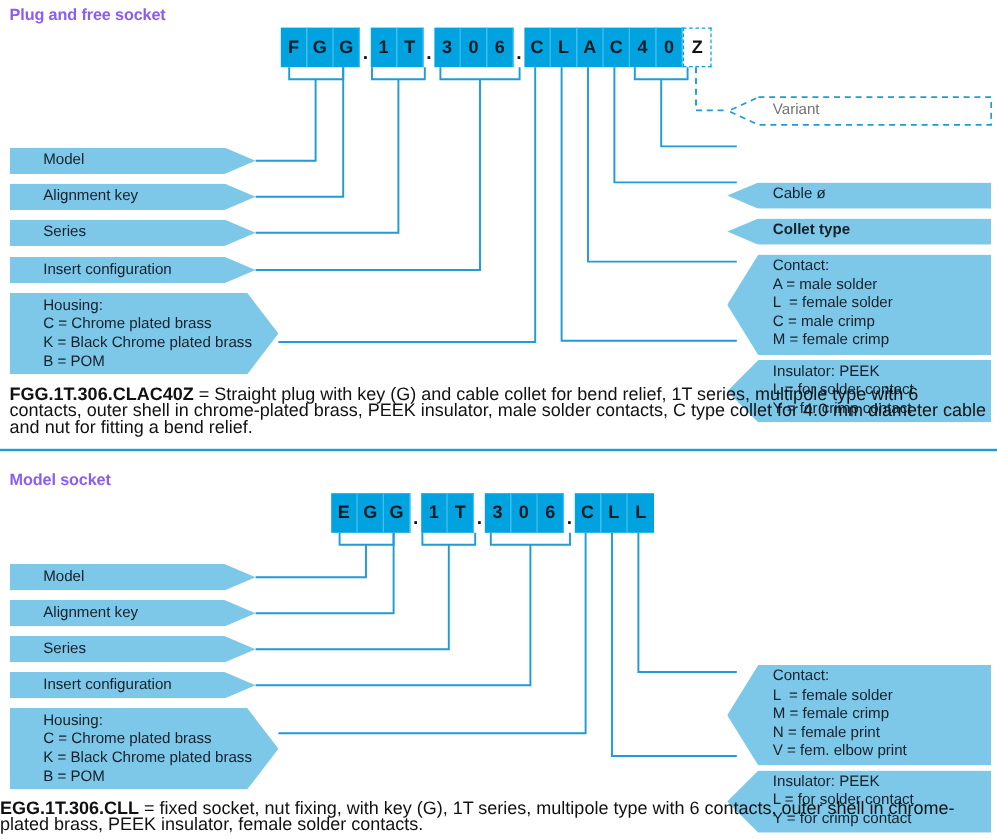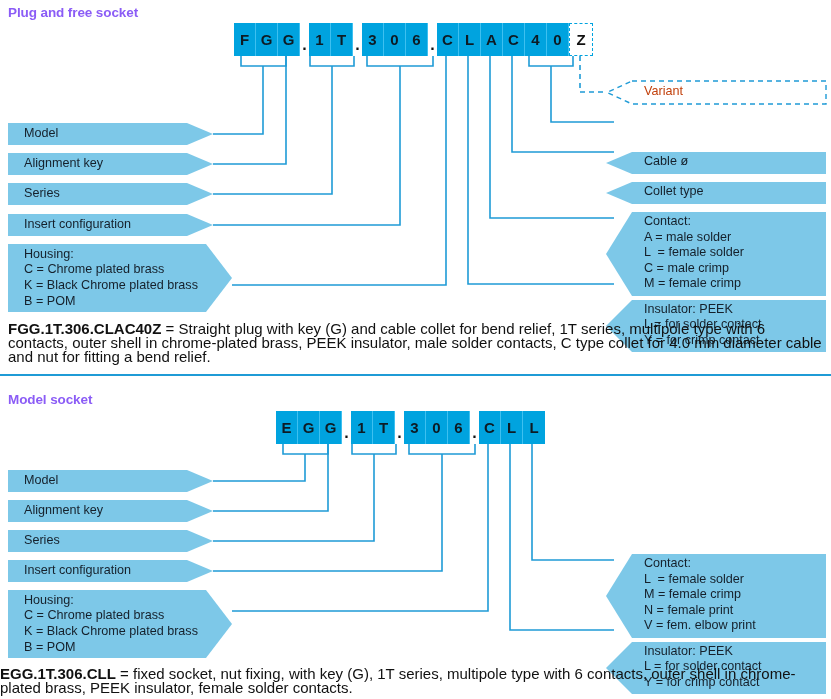--- a/index.html
+++ b/index.html
@@ -35,30 +35,30 @@
     color:#111;padding-bottom:2px;box-sizing:border-box;
   }
 
   
   .lbl{
     position:absolute;background:#7DC8E8;color:#15202b;
     font-size:12.6px;line-height:15.6px;box-sizing:border-box;
     display:flex;align-items:center;
   }
   .lbl-left{
-    padding:3px 0 3px 16px;
+    padding:3px 0 3px 28px;
     clip-path:polygon(0 0, calc(100% - 26px) 0, 100% 50%, calc(100% - 26px) 100%, 0 100%);
   }
   .lbl-right{
     padding:1px 10px 3px 38px;
     clip-path:polygon(26px 0, 100% 0, 100% 100%, 26px 100%, 0 50%);
     margin-top:40px;
   }
   .lbl-variant{
-    position:absolute;background:#ffffff;color:#c2410c;
+    position:absolute;background:#ffffff;color:#737373;
     font-size:12.6px;line-height:15.6px;box-sizing:border-box;
     display:flex;align-items:center;padding:3px 10px 3px 38px;
   }
   .ml{white-space:pre;}
 
   
   svg.leaders{position:absolute;left:0;top:0;width:831px;height:699px;
     pointer-events:none;overflow:visible;}
 
   
@@ -146,21 +146,21 @@
 
 <div class="lbl-variant" style="left:606px;top:80px;width:220px;height:24px;">
   <svg style="position:absolute;left:0;top:0;" width="221" height="25" viewBox="0 0 221 25">
     <path d="M26,1 L220,1 L220,24 L26,24 L1,12.5 Z" fill="#ffffff" stroke="#1F9BD6" stroke-width="1.4" stroke-dasharray="5,4"></path>
   </svg>
   <span class="ml" style="position:relative;">Variant</span>
 </div>
 <div class="lbl lbl-right" style="left:606px;top:112px;width:220px;height:22px;">
   <span class="ml">Cable ø</span>
 </div>
-<div class="lbl lbl-right" style="left:606px;top:142px;width:220px;height:22px;">
+<div class="lbl lbl-right" style="left:606px;top:142px;width:220px;height:22px;font-weight:bold;">
   <span class="ml">Collet type</span>
 </div>
 <div class="lbl lbl-right" style="left:606px;top:172px;width:220px;height:84px;">
   <span class="ml">Contact:
 A = male solder
 L  = female solder
 C = male crimp
 M = female crimp</span>
 </div>
 <div class="lbl lbl-right" style="left:606px;top:260px;width:220px;height:52px;">

